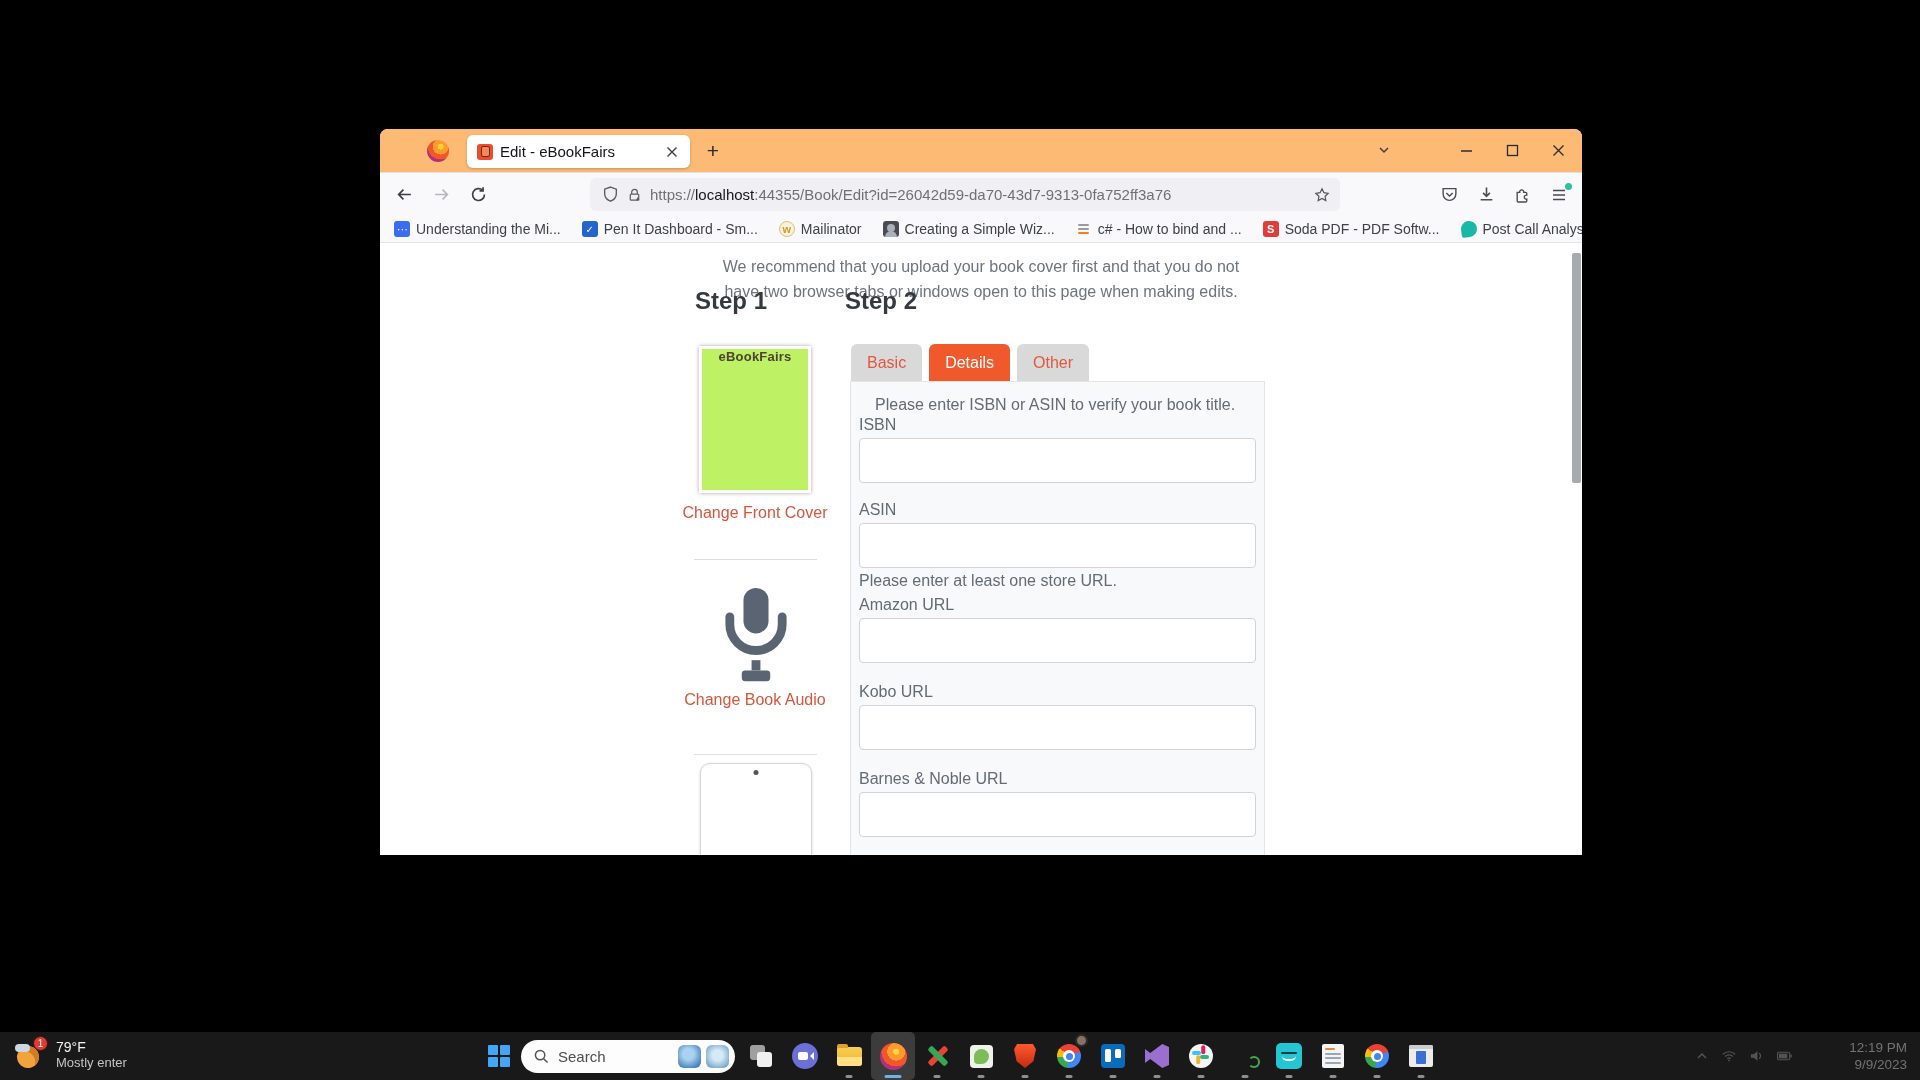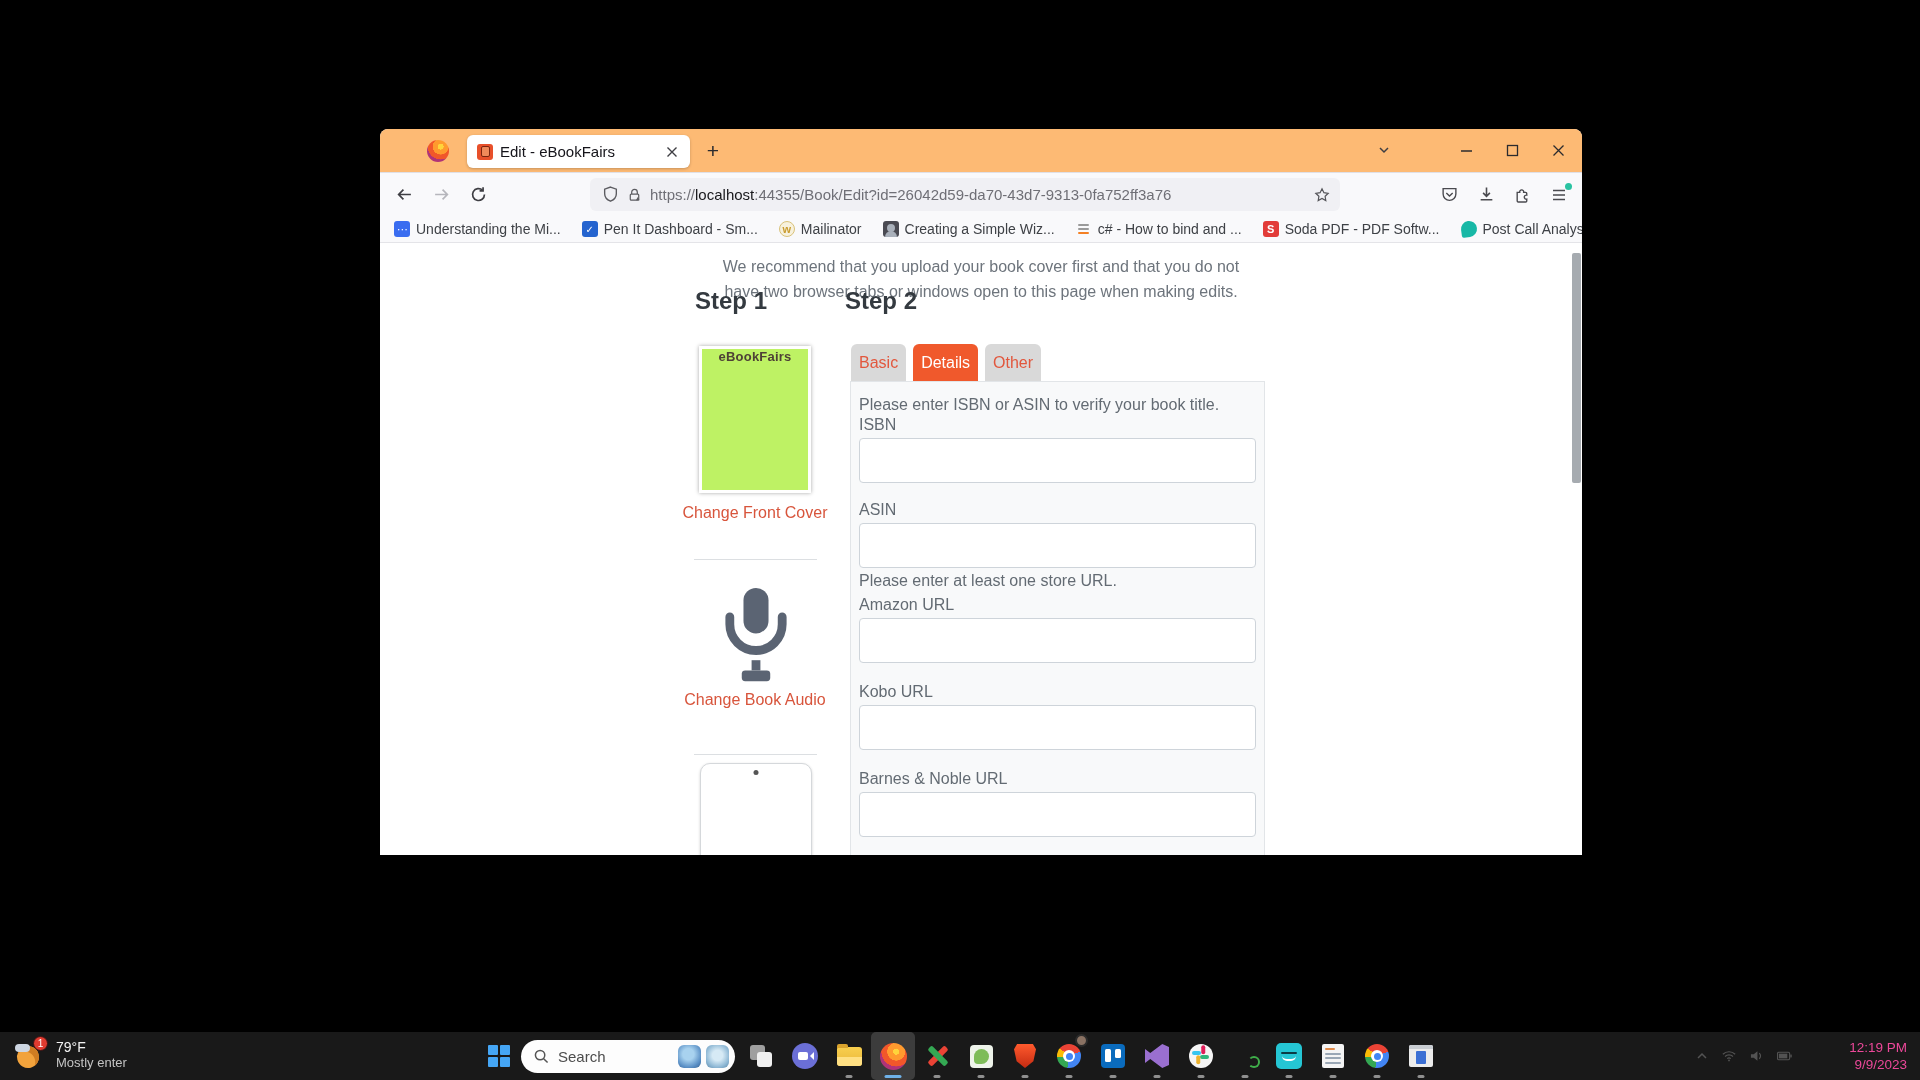--- a/index.html
+++ b/index.html
@@ -65,26 +65,26 @@
   .d1 { top:316px; } .d2 { top:511px; }
   .mic { position:absolute; left:339px; top:342px; }
 
   .tablet { position:absolute; left:320px; top:520px; width:112px; height:150px; background:#fff;
             border:1px solid #d5d8db; border-radius:10px; box-shadow:0 1px 3px rgba(0,0,0,.18); }
   .cam { position:absolute; left:50%; top:6px; transform:translateX(-50%); width:5px; height:5px; border-radius:50%; background:#555; }
   .tscreen { margin:15px auto 0; width:88px; height:128px; background:#0d0d0d; display:flex; justify-content:center; padding-top:11px; }
   .tscreen span { width:80px; font-size:9px; font-weight:700; color:#e8542c; text-align:center; line-height:11.5px; }
 
   .ptabs { position:absolute; left:471px; top:101px; display:flex; gap:7px; }
-  .ptab { height:37px; padding:0 8px; display:flex; align-items:center; border-radius:6px 6px 0 0;
+  .ptab { height:37px; padding:0 16px; display:flex; align-items:center; border-radius:6px 6px 0 0;
           font-size:16px; background:#d9d9d9; color:#e2573d; }
   .ptab.active { background:#f0592c; color:#fff; }
   .panel { position:absolute; left:470px; top:138px; width:415px; height:500px; background:#f8f9fa;
            border:1px solid #e2e5e8; padding:6px 8px; color:#636b73; }
-  .panel .hint { margin-top:8px; }
+  .panel .hint { margin-top:8px;margin-left:16px; }
   .panel .hint2 { margin-top:4px; }
   .flabel { margin-top:2px; }
   .flabel.mt18 { margin-top:18px; } .flabel.mt20 { margin-top:20px; } .flabel.mt6 { margin-top:6px; }
   .finput { margin-top:4px; width:100%; height:45px; background:#fff; border:1px solid #ced4da;
             border-radius:4px; font-size:16px; padding:0 10px; color:#212529; outline:none; }
 
   .pg-scroll { position:absolute; right:1px; top:10px; width:9px; height:230px; }
   .pg-thumb { width:100%; height:100%; background:#a6abb0; border-radius:2px; }
 
   
@@ -154,21 +154,21 @@
   .amusic-ic i { width:16px; height:2px; background:#0b3b45; border-radius:2px; }
   .amusic-ic u { width:14px; height:5px; border-bottom:2px solid #fff; border-radius:0 0 8px 8px; }
   .docv-ic { width:22px; height:24px; background:#f4f4f4; border-radius:2px; padding:4px 3px; display:flex; flex-direction:column; gap:2.5px; }
   .docv-ic i { height:2px; background:#9aa7b5; border-radius:1px; }
   .docv-ic i:first-child { background:#e08a4a; width:60%; }
   .ebook-ic { width:24px; height:22px; background:#ececec; border-radius:2px; position:relative; }
   .ebook-ic:before { content:""; position:absolute; top:0; left:0; right:0; height:4px; background:#c9cdd2; border-radius:2px 2px 0 0; }
   .ebook-ic i { position:absolute; left:7px; top:6px; width:10px; height:13px; background:#3b6fd4; border-radius:1px; }
 
   .tray { position:absolute; right:128px; top:0; height:48px; display:flex; align-items:center; gap:14px; opacity:.25; }
-  .clock { position:absolute; right:13px; top:7px; text-align:right; color:#ec4899; font-size:13.5px; line-height:17px; }
+  .clock { position:absolute; right:13px; top:7px; text-align:right; color:#737373; font-size:13.5px; line-height:17px; }
 
   svg { display:block; }
 </style>
 </head>
 <body>
 
 <div class="bw">
 
   <div class="tabbar">
     <div class="ffview"></div>

